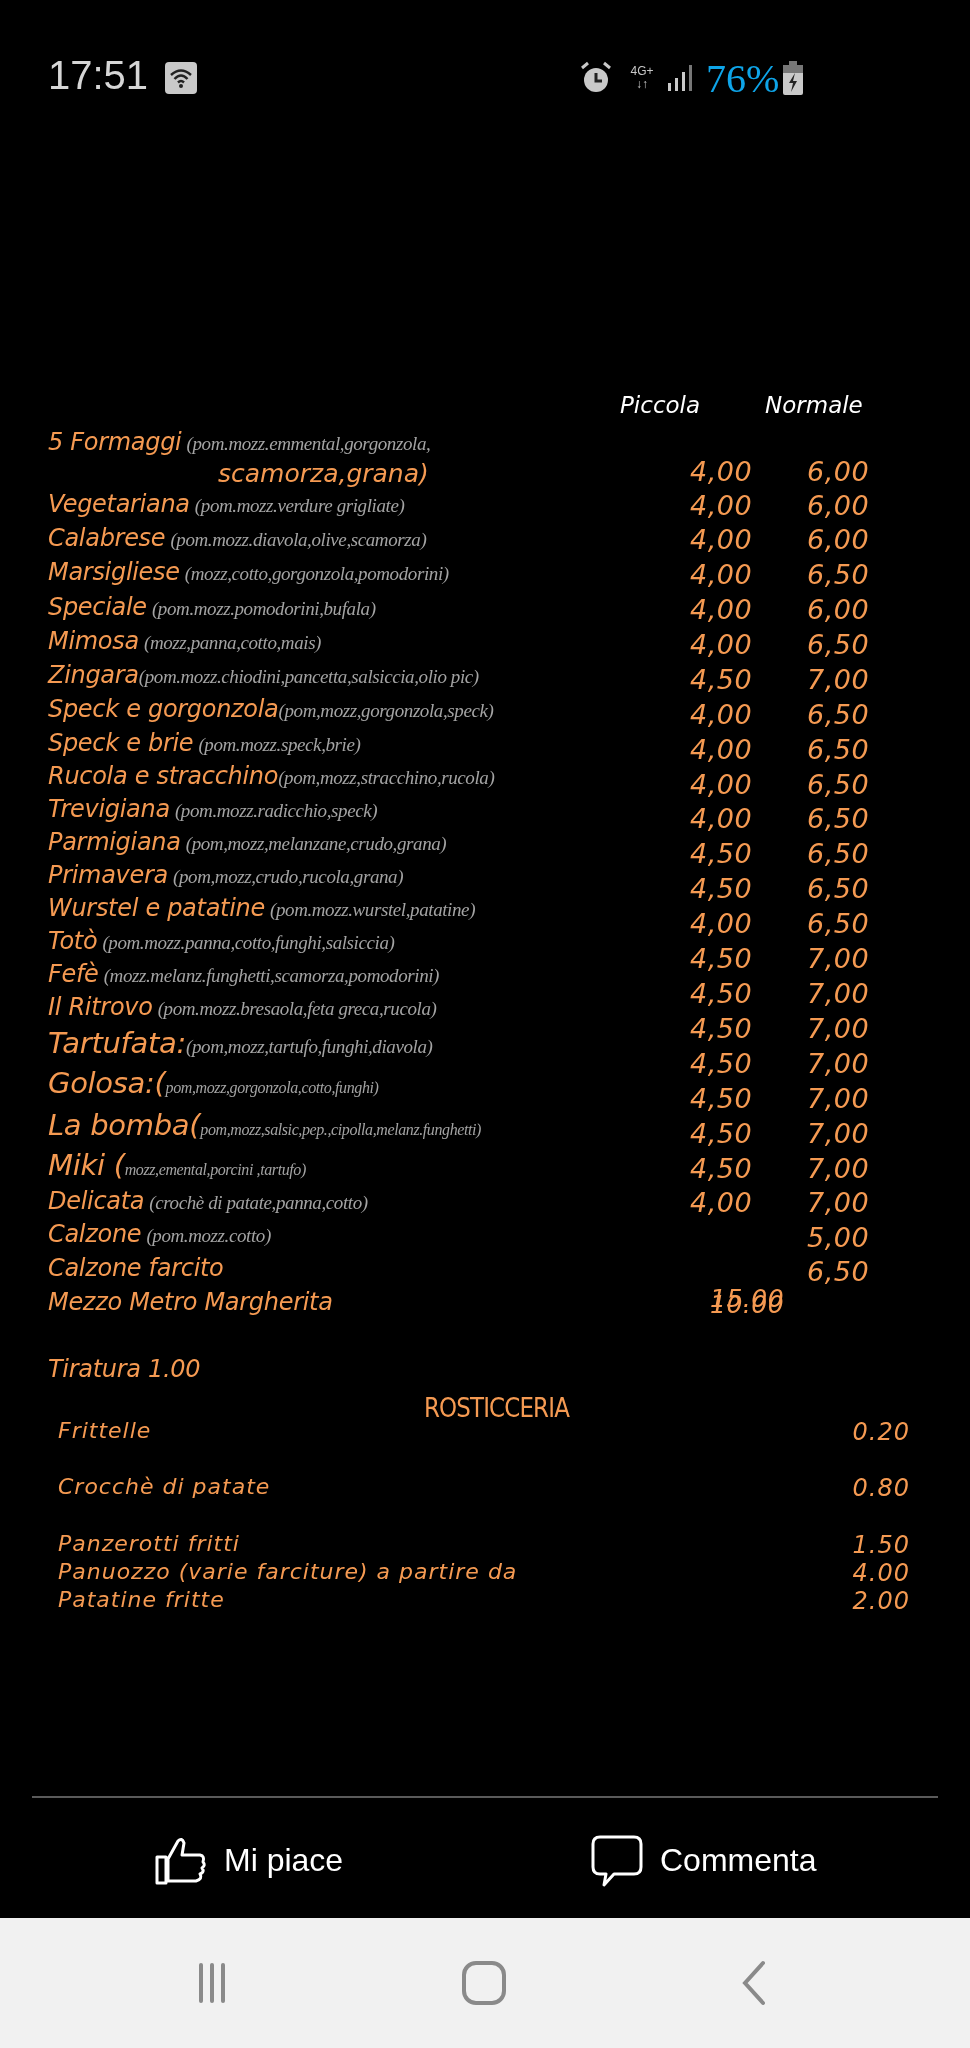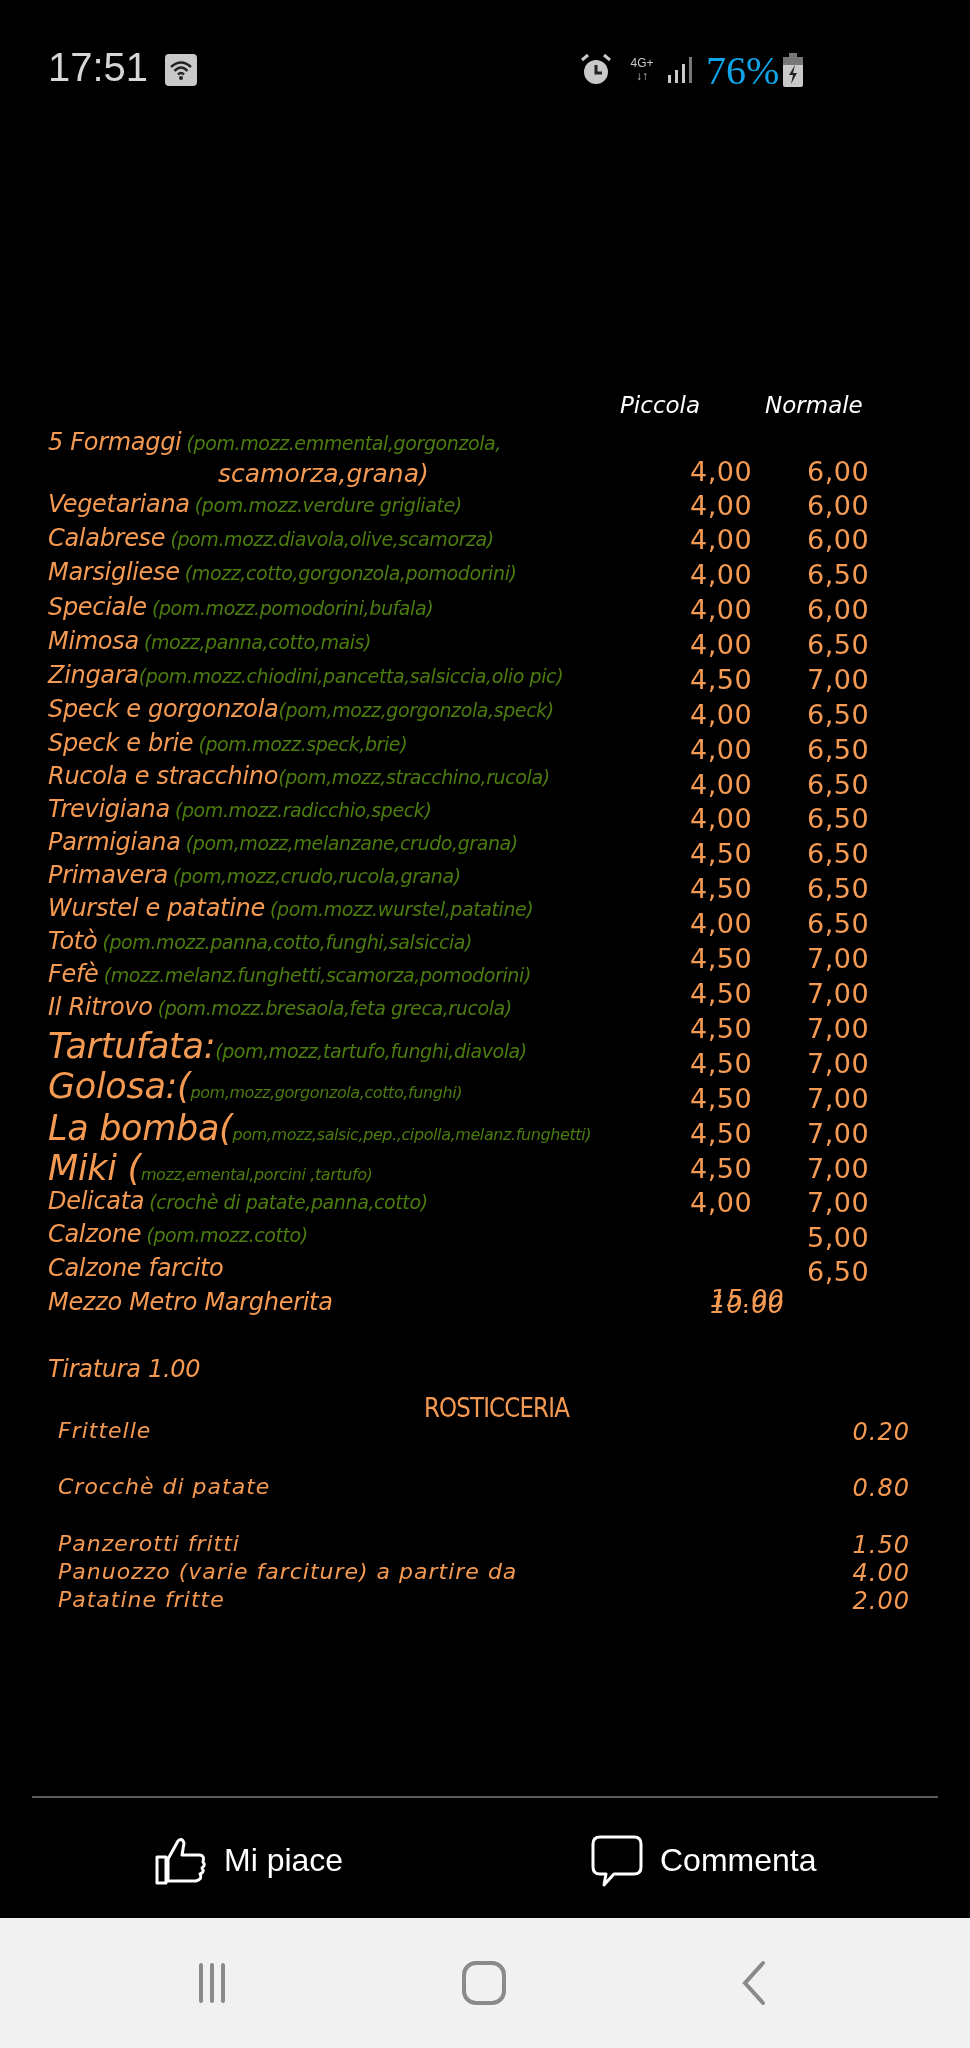--- a/index.html
+++ b/index.html
@@ -1,37 +1,37 @@
 <!DOCTYPE html>
 <html><head>
   <meta charset="utf-8">
   <style>
     * { box-sizing: border-box; margin: 0; padding: 0; }
     html, body { width: 970px; height: 2048px; background: #000; overflow: hidden; }
     body { position: relative; font-family: "DejaVu Sans", sans-serif; color: #f0a060; }
 
-    .status-bar { position: absolute; left: 0; top: 5px; width: 842px; height: 130px; color: #cfcfcf; }
+    .status-bar { position: absolute; left: 0; top: 13px; width: 842px; height: 130px; color: #cfcfcf; }
     .status-time { position: absolute; left: 48px; top: 40px; font-family: "Liberation Sans", sans-serif; font-size: 40px; color: #d6d6d6; }
     .wifi-box { position: absolute; left: 165px; top: 49px; width: 32px; height: 32px; background: #c9c9c9; border-radius: 4px; }
     .wifi-box svg { position: absolute; left: 4px; top: 5px; }
     .status-right { position: absolute; left: 578px; top: 40px; height: 50px; display: flex; align-items: center; }
     .alarm-icon { width: 36px; height: 36px; margin-right: 10px; }
     .net-label { font-size: 12px; line-height: 13px; color: #c8c8c8; font-family: "Liberation Sans", sans-serif; width: 36px; text-align: center; margin-right: 6px; }
     .signal-icon { width: 30px; height: 30px; margin-right: 10px; }
     .battery-pct { font-family: Liberation Serif, serif; font-size: 40px; color: #0ea5e9; margin-right: 4px; }
     .battery-icon { width: 20px; height: 34px; }
 
     .menu { position: absolute; left: 0; top: 0; width: 800px; height: 1780px; }
     .col-head { position: absolute; top: 392px; font-family: "DejaVu Sans", sans-serif; font-style: italic; font-size: 23px; color: #ffffff; }
     .row { position: absolute; left: 48px; height: 35px; width: 880px; white-space: nowrap; }
     .row .name { font-size: 24px; font-style: italic; color: #f59a52; letter-spacing: -0.3px; }
-    .row .name.big { font-size: 35px; }
-    .row .desc { font-size: 19px; font-style: italic; color: #4d7c0f; letter-spacing: -0.4px; }
+    .row .name.big { font-size: 29px; }
+    .row .desc { font-size: 19px; font-style: italic; color: #a3a3a3; letter-spacing: -0.4px; font-family: Liberation Serif, serif; }
     .row .desc.small { font-size: 16px; }
-    .price { position: absolute; font-family: "DejaVu Sans", sans-serif; font-size: 27px; color: #f59a52; letter-spacing: 0.5px; }
+    .price { position: absolute; font-family: "DejaVu Sans", sans-serif; font-size: 27px; color: #f59a52; letter-spacing: 0.5px; font-style: italic; }
     .price-p { left: 690px; }
     .price-n { left: 807px; }
     .wrap-line { position: absolute; left: 218px; font-size: 25px; font-style: italic; color: #f59a52; }
 
     .section-title { position: absolute; left: 424px; top: 1392px; font-size: 27px; color: #f59a52; font-family: "DejaVu Sans", sans-serif; letter-spacing: -1px; transform: scaleX(0.85); transform-origin: left; }
     .ros-row { position: absolute; left: 58px; width: 860px; height: 30px; }
     .ros-row .rname { font-size: 22px; font-style: italic; color: #f59a52; letter-spacing: 1px; }
     .ros-row .rprice { position: absolute; right: 8px; top: 0; font-size: 24px; font-style: italic; color: #f59a52; letter-spacing: 1px; }
 
     .divider { position: absolute; left: 32px; top: 1796px; width: 906px; height: 2px; background: #5a5a5a; }

